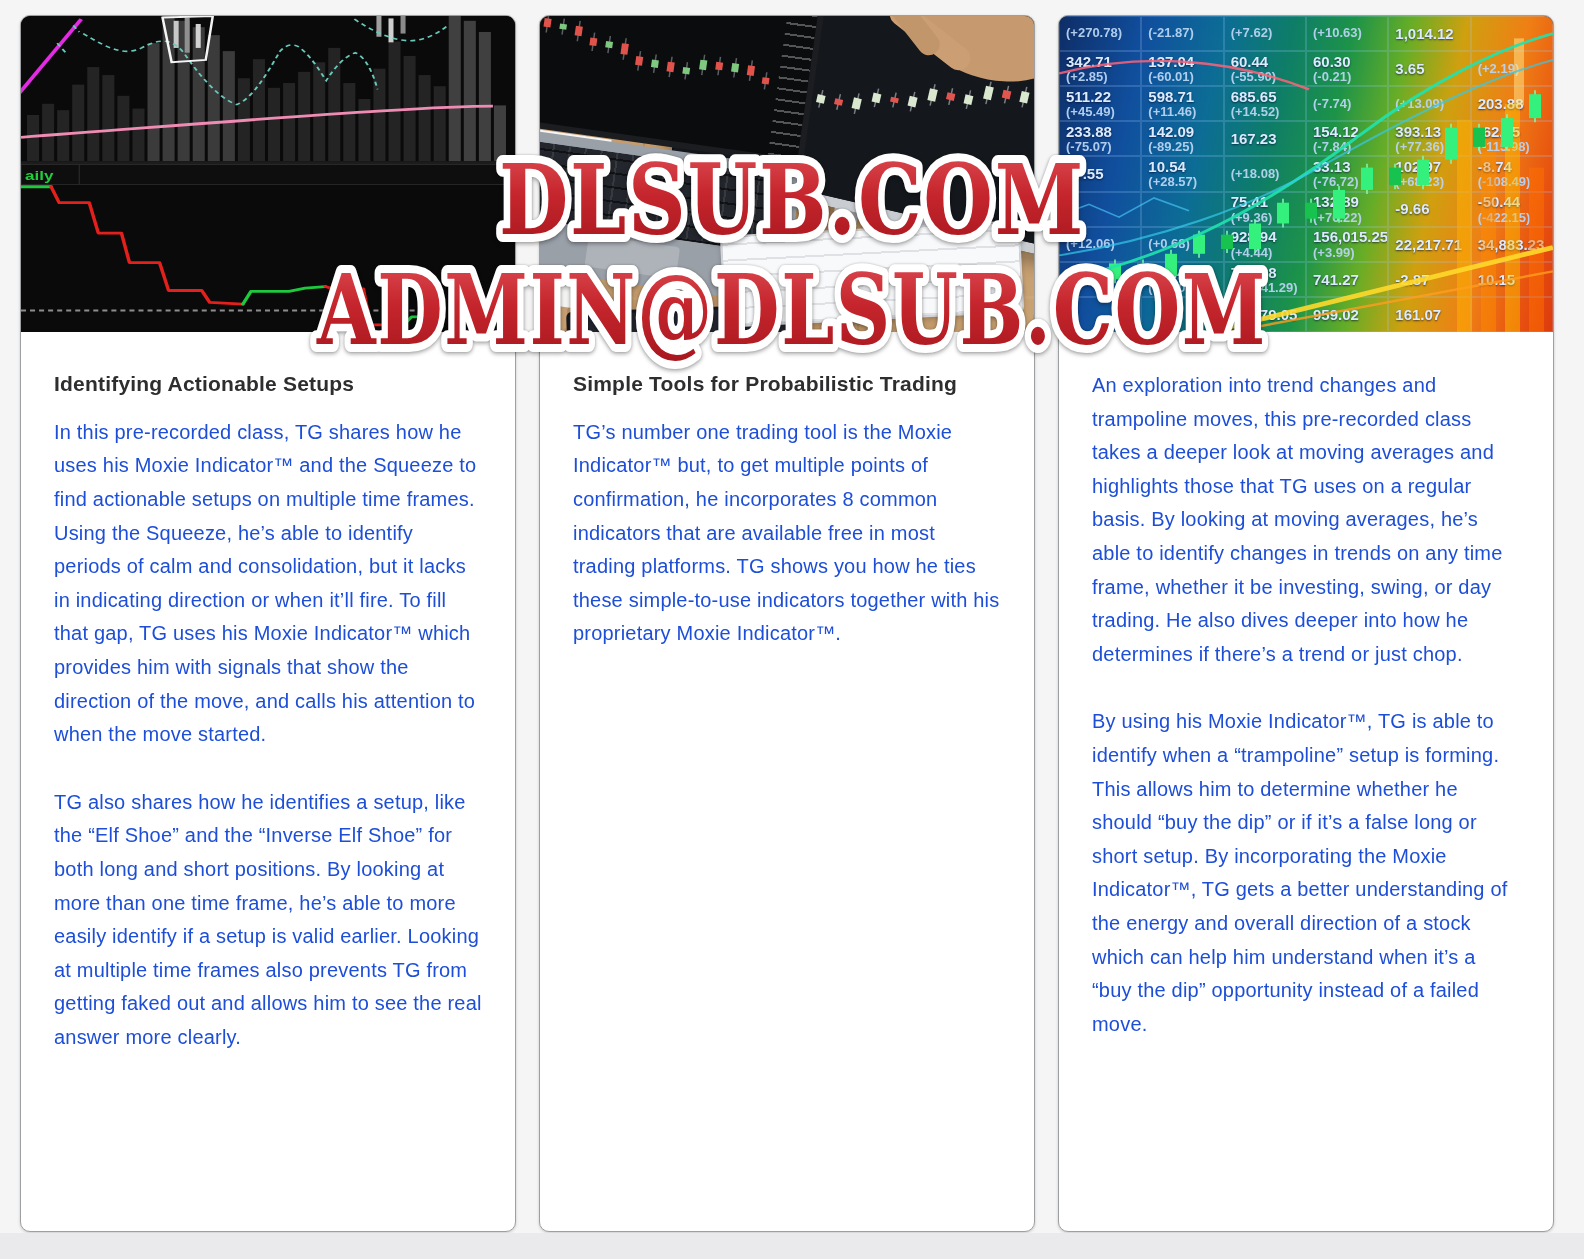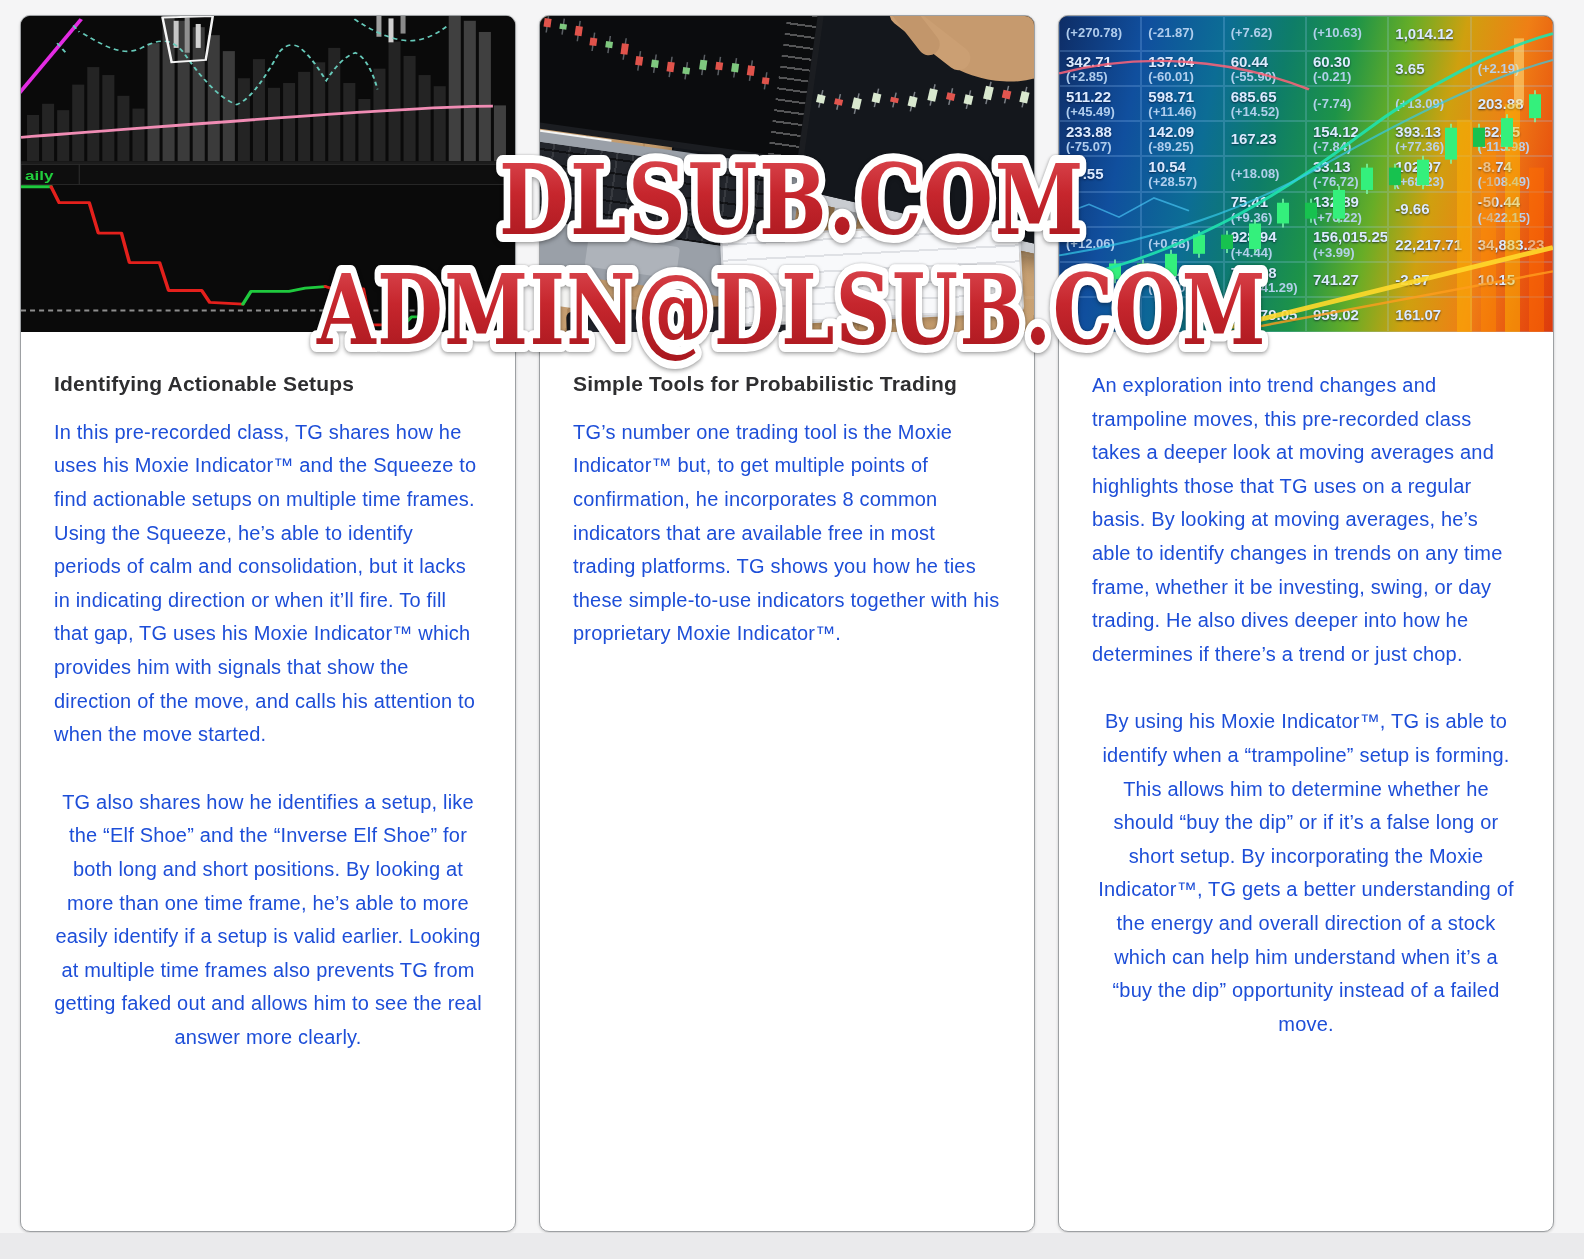--- a/index.html
+++ b/index.html
@@ -6,21 +6,21 @@
   .page{position:relative;width:1584px;height:1259px;background:#f5f5f6;overflow:hidden;
         font-family:"Liberation Sans","DejaVu Sans",sans-serif;}
   .bottom-strip{position:absolute;left:0;right:0;bottom:0;height:26px;background:#eaeaec;}
   .cards{position:absolute;left:20px;top:15px;display:flex;gap:23px;height:1217px;}
   .card{width:494px;background:#fff;border:1px solid #9da0a3;border-radius:10px;overflow:hidden;
         box-shadow:0 1px 3px rgba(0,0,0,.18);display:flex;flex-direction:column;}
   .card-img{height:316px;position:relative;overflow:hidden;flex:none;background:#000;}
   .card-body{padding:37px 33px 30px;}
   .card-title{font-size:21px;font-weight:bold;color:#2e2e30;line-height:1.42;margin:0 0 17px;letter-spacing:.2px;}
   .card-text p{font-size:20px;line-height:33.6px;color:#1d4ed8;margin:0;letter-spacing:.2px;}
-  .card-text p + p{margin-top:34px;text-align:center;}
+  .card-text p + p{margin-top:34px;}
 
   
   .wm{position:absolute;left:0;width:100%;pointer-events:none;z-index:60;overflow:visible;}
   .wm text{font-family:"DejaVu Serif","Liberation Serif",serif;font-weight:bold;
            fill:url(#wmg);stroke:#ffffff;stroke-width:16px;paint-order:stroke;stroke-linejoin:round;
            letter-spacing:2px;}
   #wm1{top:146px;height:110px;}
   #wm2{top:252px;height:116px;}
   .wm{filter:drop-shadow(0 2px 2px rgba(0,0,0,.28)) drop-shadow(0 0 1px rgba(0,0,0,.2));}
 

